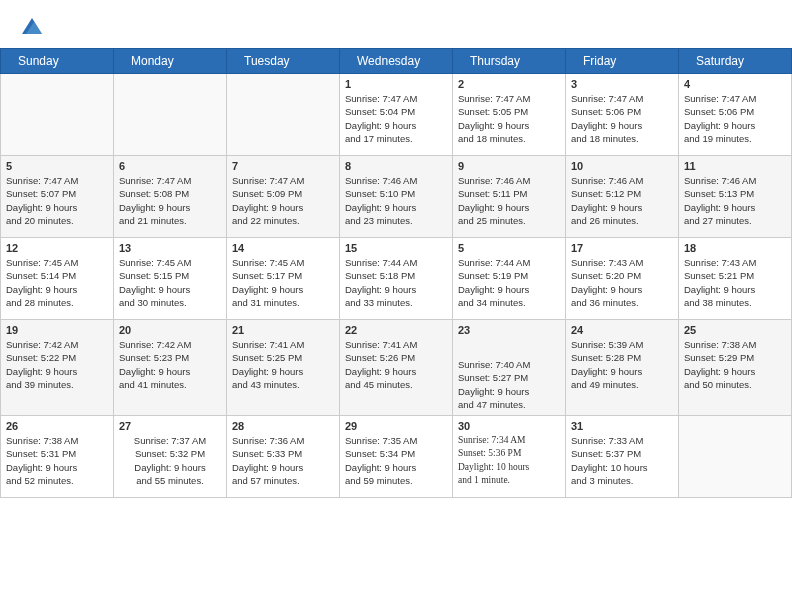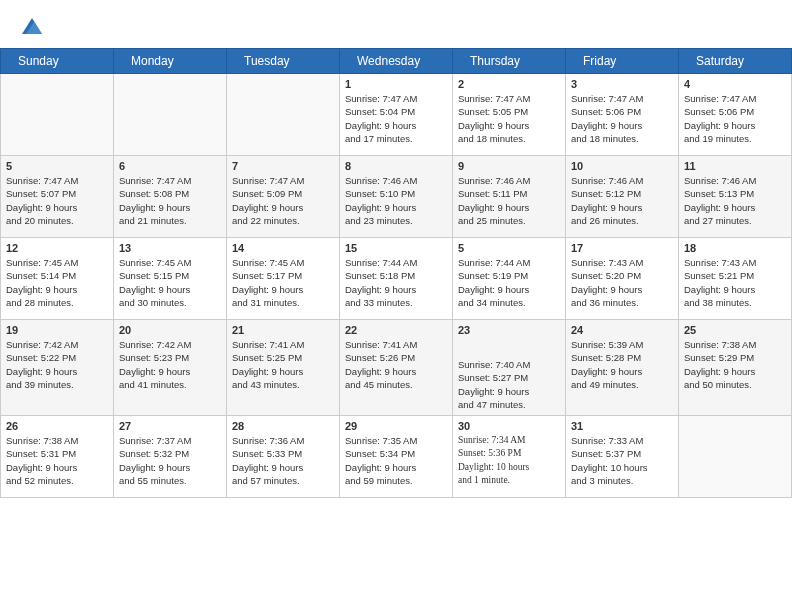--- a/index.html
+++ b/index.html
@@ -315,21 +315,21 @@
         <tr>
           <td>
             <span class="day-number">26</span>
             <div class="day-info" style="white-space: pre-line;">Sunrise: 7:38 AM
 Sunset: 5:31 PM
 Daylight: 9 hours
 and 52 minutes.</div>
           </td>
           <td>
             <span class="day-number">27</span>
-            <div class="day-info" style="white-space: pre-line;">Sunrise: 7:37 AM
+            <div class="day-info" style="white-space: pre-line; text-align: center;">Sunrise: 7:37 AM
 Sunset: 5:32 PM
 Daylight: 9 hours
 and 55 minutes.</div>
           </td>
           <td>
             <span class="day-number">28</span>
             <div class="day-info" style="white-space: pre-line;">Sunrise: 7:36 AM
 Sunset: 5:33 PM
 Daylight: 9 hours
 and 57 minutes.</div>

